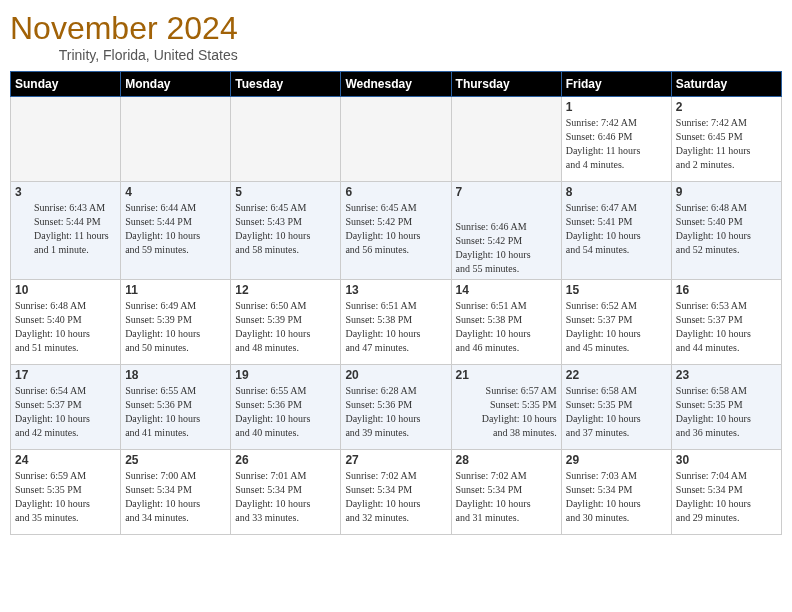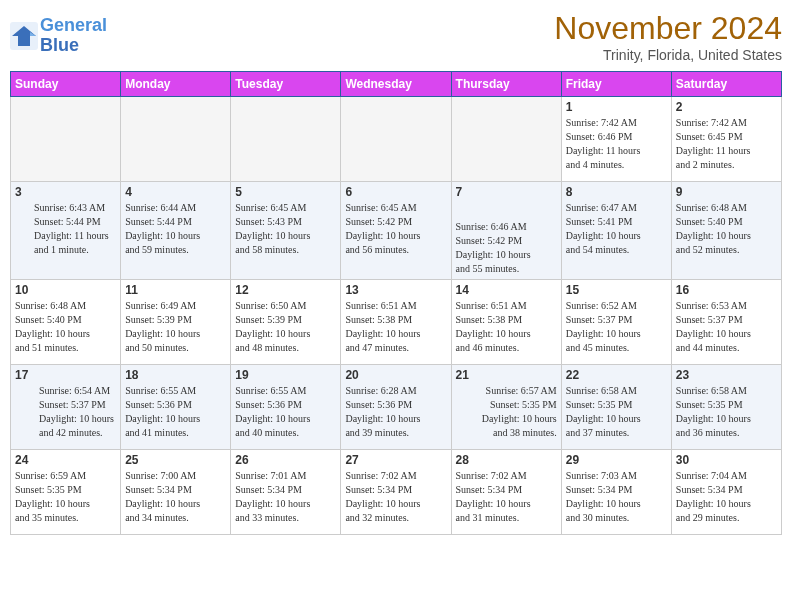--- a/index.html
+++ b/index.html
@@ -46,21 +46,21 @@
     .location {
       font-size: 14px;
       color: #555;
     }
     table {
       width: 100%;
       border-collapse: collapse;
       table-layout: fixed;
     }
     th {
-      background-color: #d946ef;
+      background-color: #000000;
       color: #fff;
       font-size: 12px;
       font-weight: bold;
       padding: 5px 4px;
       text-align: left;
       border: 1px solid #2a5fa0;
     }
     td {
       border: 1px solid #ccc;
       vertical-align: top;
@@ -87,31 +87,20 @@
       font-size: 10px;
       line-height: 1.4;
       color: #333;
       font-family: Liberation Serif, serif;
     }
   </style>
 </head>
 <body>
 
 <div class="header">
-  <div class="logo">
-    <svg class="logo-icon" viewBox="0 0 28 28">
-      <rect x="0" y="0" width="28" height="28" rx="3" fill="#e8f0fa"></rect>
-      <polygon points="14,4 26,14 20,14 20,24 8,24 8,14 2,14" fill="#3a6fba"></polygon>
-      <polygon points="20,10 26,14 20,14" fill="#7ab0e8"></polygon>
-    </svg>
-    <div class="logo-text">
-      <span>General</span><br>
-      <span style="color:#3a6fba;">Blue</span>
-    </div>
-  </div>
   <div class="title-area">
     <div class="month-title">November 2024</div>
     <div class="location">Trinity, Florida, United States</div>
   </div>
 </div>
 
 <table>
   <thead>
     <tr>
     <th>Sunday</th>
@@ -243,21 +232,21 @@
           <span class="day-num">16</span>
           <div class="day-info" style="white-space: pre-line;">Sunrise: 6:53 AM
 Sunset: 5:37 PM
 Daylight: 10 hours
 and 44 minutes.</div>
         </td>
       </tr>
       <tr>
         <td class="alt-row">
           <span class="day-num">17</span>
-          <div class="day-info" style="white-space: pre-line; margin-left: 24px;">Sunrise: 6:54 AM
+          <div class="day-info" style="white-space: pre-line;">Sunrise: 6:54 AM
 Sunset: 5:37 PM
 Daylight: 10 hours
 and 42 minutes.</div>
         </td>
         <td class="alt-row">
           <span class="day-num">18</span>
           <div class="day-info" style="white-space: pre-line;">Sunrise: 6:55 AM
 Sunset: 5:36 PM
 Daylight: 10 hours
 and 41 minutes.</div>

